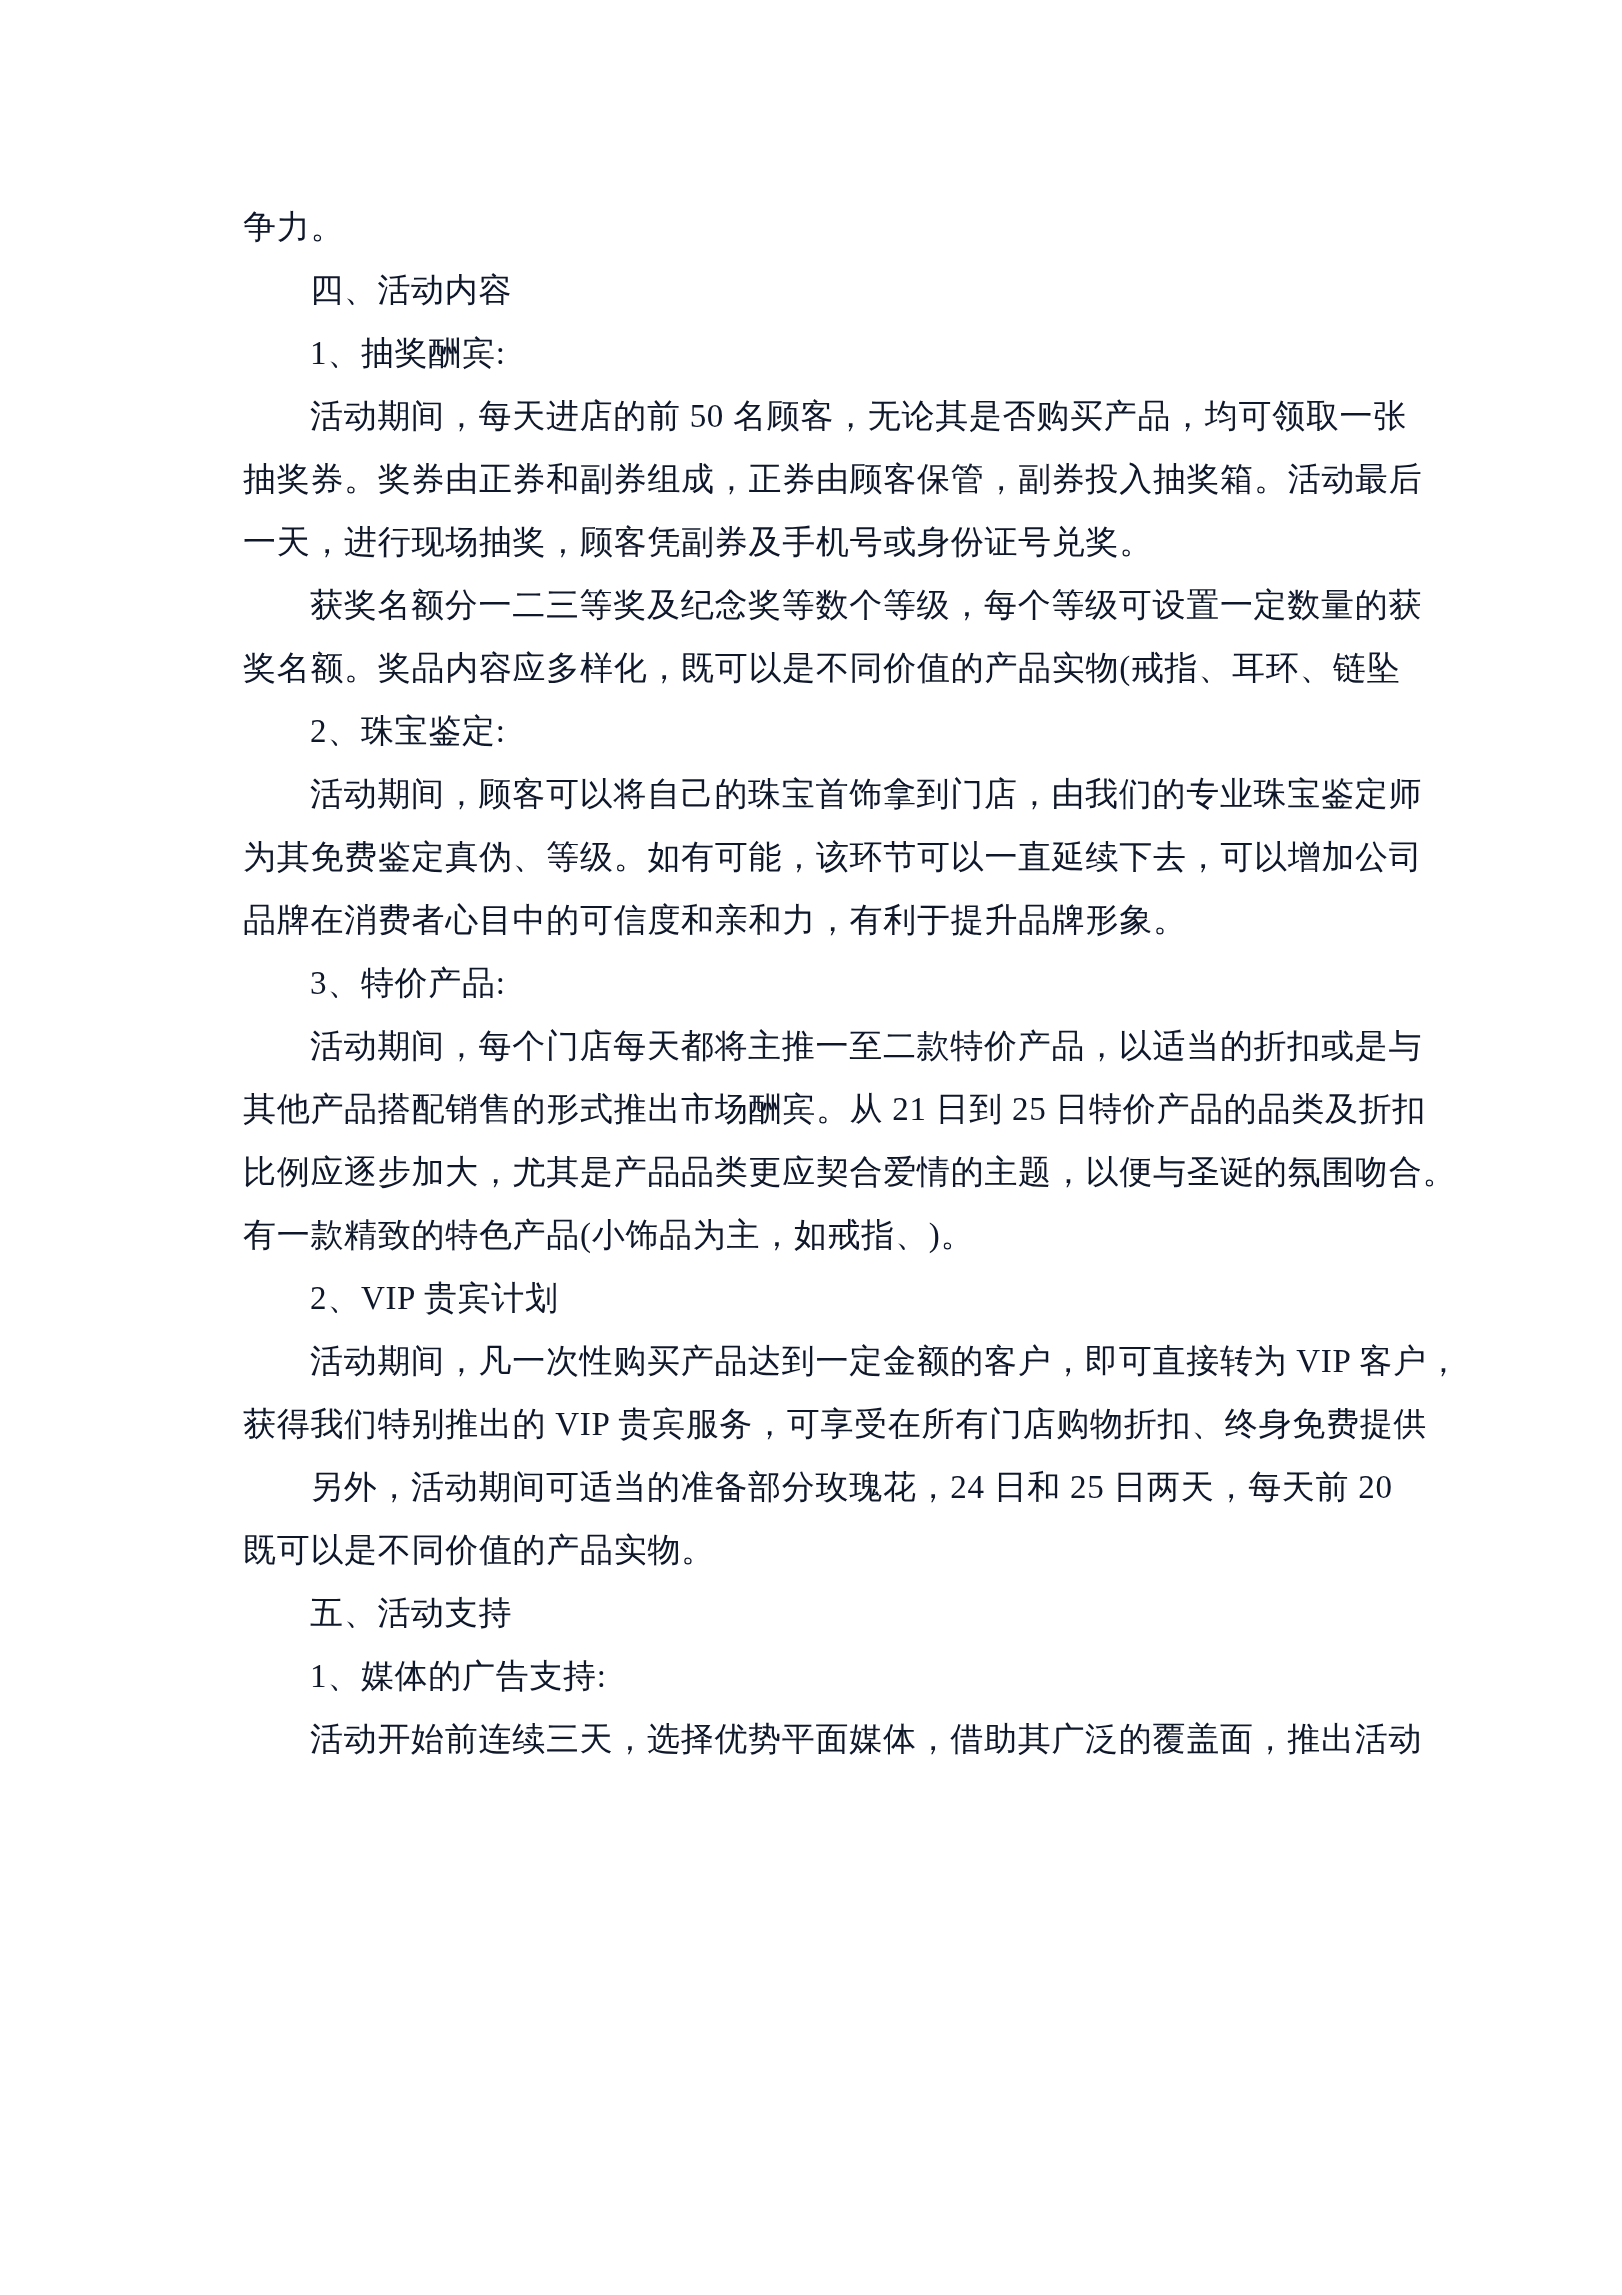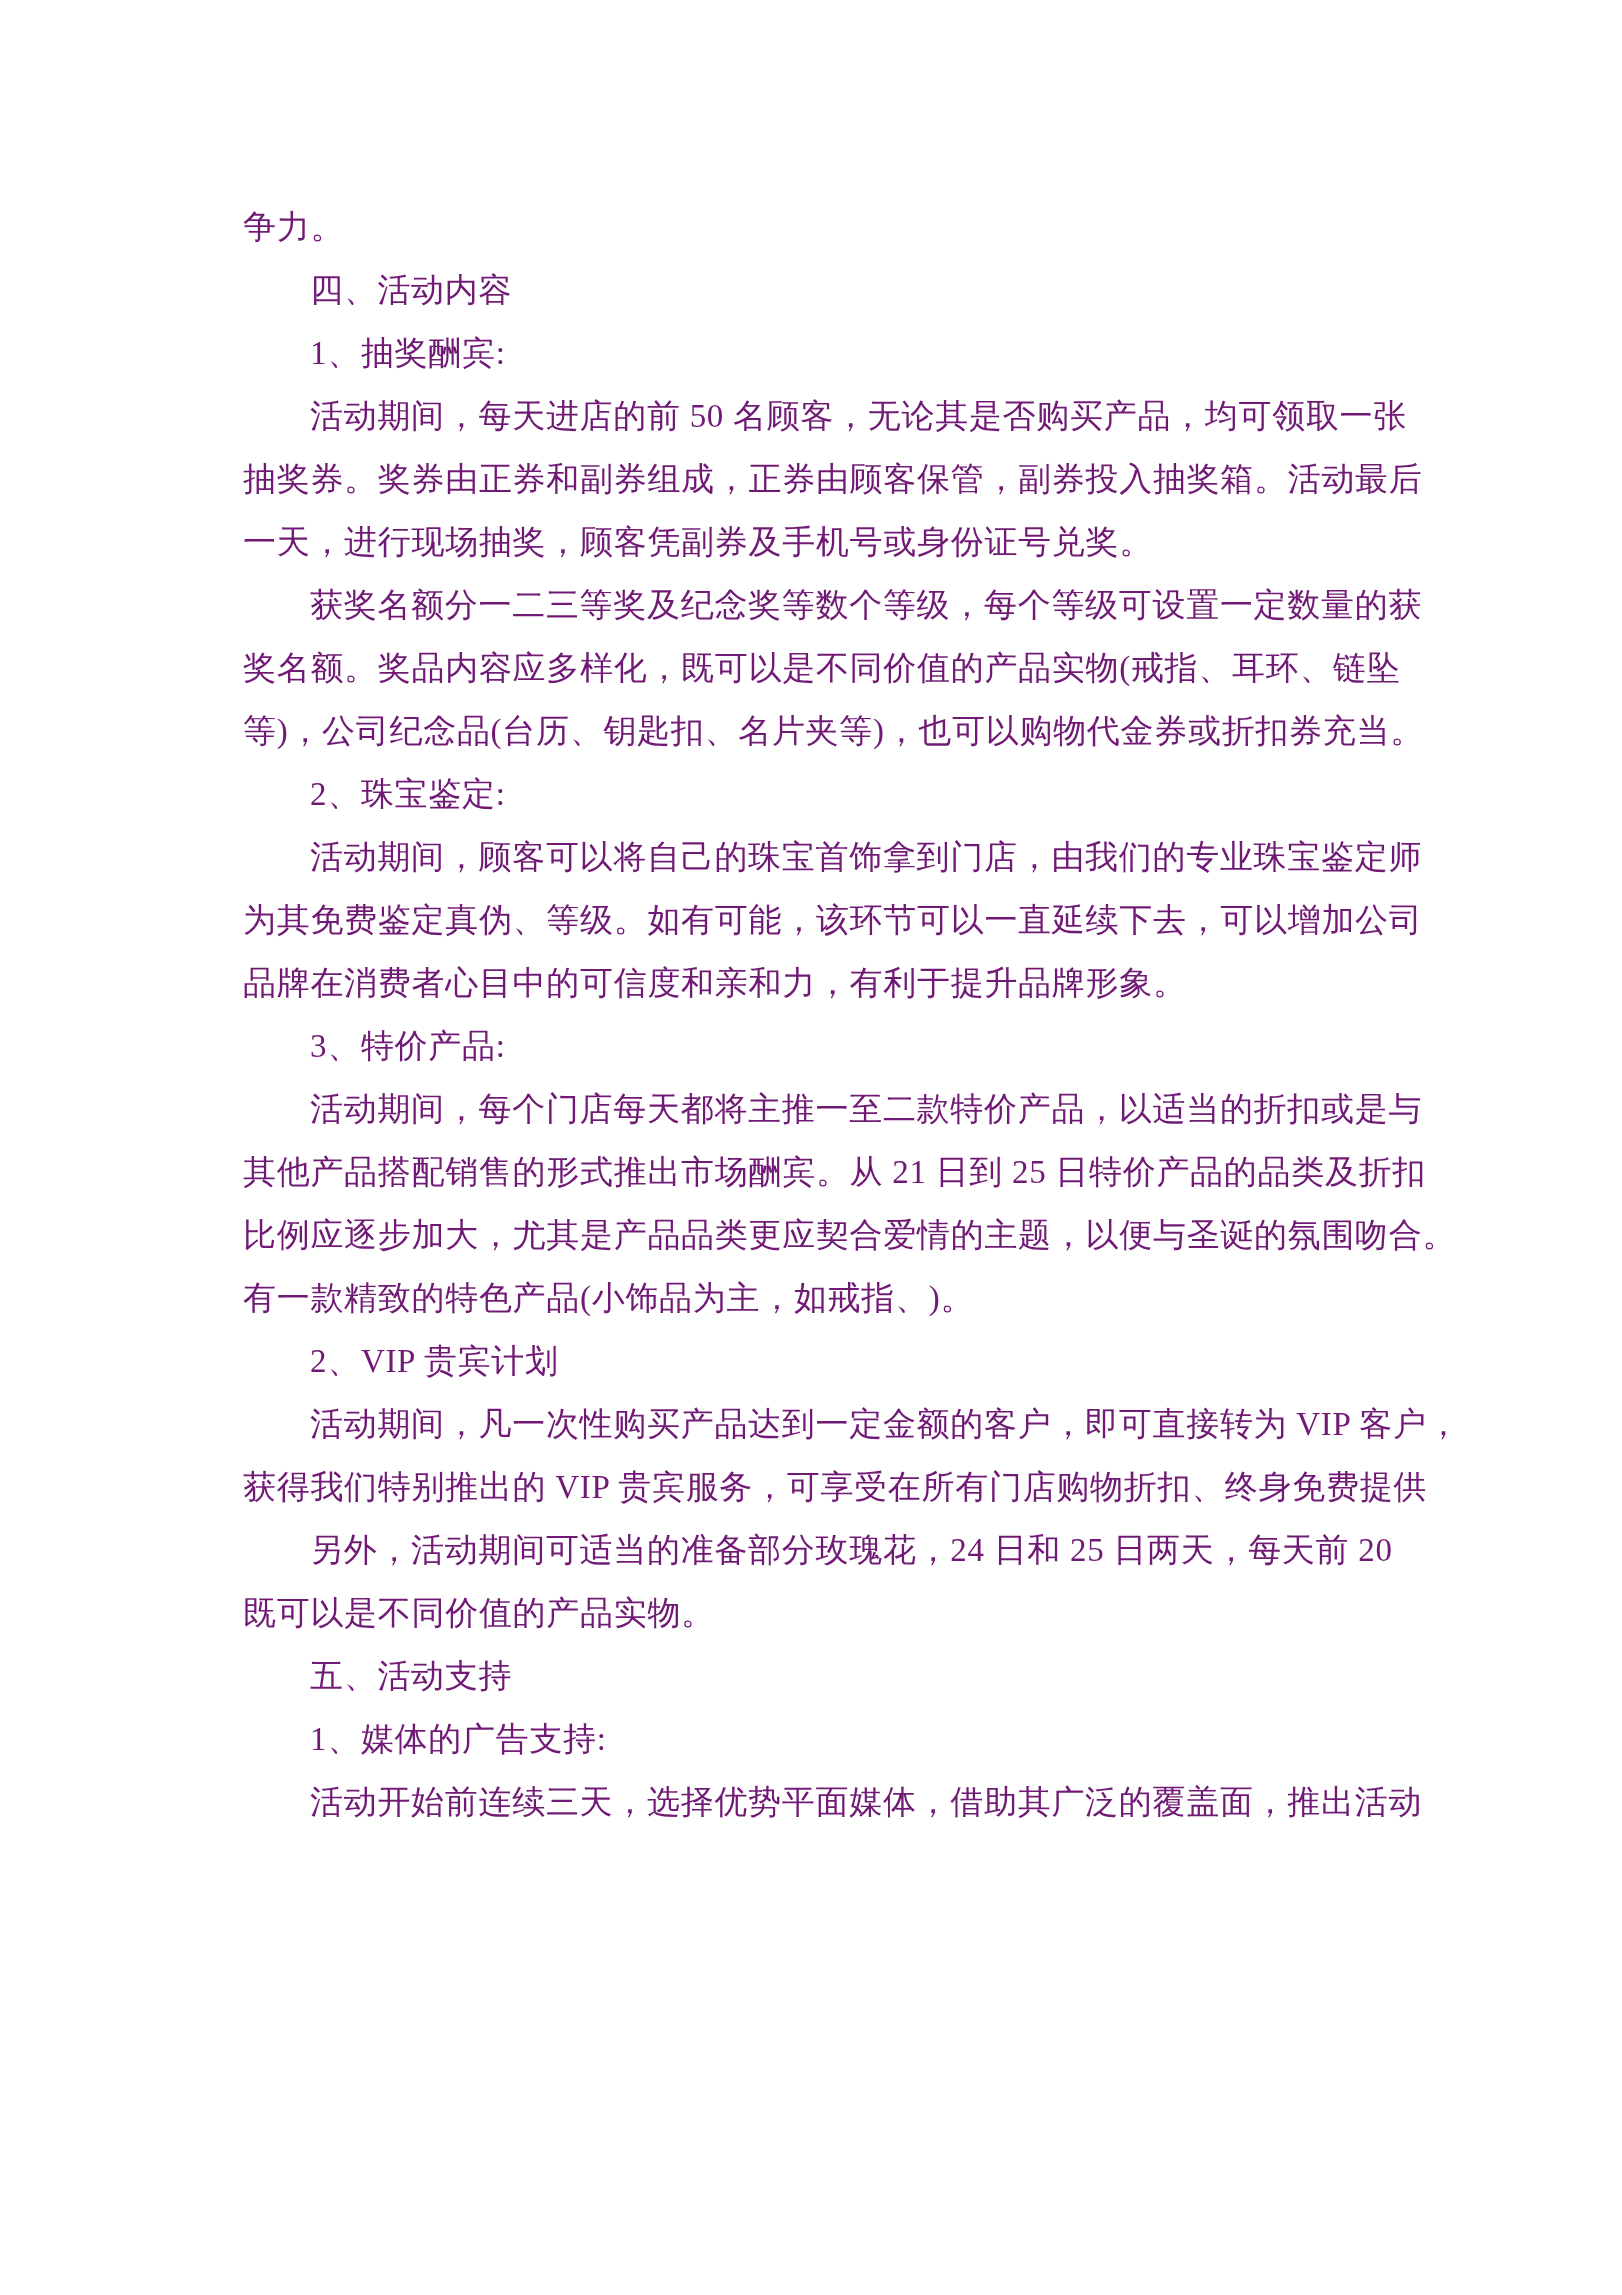--- a/index.html
+++ b/index.html
@@ -28,31 +28,30 @@
     white-space: nowrap;
     letter-spacing: 0.7px;
   }
   .line.indent {
     padding-left: 67px;
   }
 </style>
 </head>
 <body>
 
-<div class="page" style="background: rgb(255, 255, 255); color: #701a75;">
+<div class="page" style="background: rgb(255, 255, 255); color: #0f172a;">
   <div class="textbody">
       <div class="line">争力。</div>
       <div class="line indent">四、活动内容</div>
       <div class="line indent">1、抽奖酬宾:</div>
       <div class="line indent">活动期间，每天进店的前 50 名顾客，无论其是否购买产品，均可领取一张</div>
       <div class="line">抽奖券。奖券由正券和副券组成，正券由顾客保管，副券投入抽奖箱。活动最后</div>
       <div class="line">一天，进行现场抽奖，顾客凭副券及手机号或身份证号兑奖。</div>
       <div class="line indent">获奖名额分一二三等奖及纪念奖等数个等级，每个等级可设置一定数量的获</div>
       <div class="line">奖名额。奖品内容应多样化，既可以是不同价值的产品实物(戒指、耳环、链坠</div>
-      <div class="line">等)，公司纪念品(台历、钥匙扣、名片夹等)，也可以购物代金券或折扣券充当。</div>
       <div class="line indent">2、珠宝鉴定:</div>
       <div class="line indent">活动期间，顾客可以将自己的珠宝首饰拿到门店，由我们的专业珠宝鉴定师</div>
       <div class="line">为其免费鉴定真伪、等级。如有可能，该环节可以一直延续下去，可以增加公司</div>
       <div class="line">品牌在消费者心目中的可信度和亲和力，有利于提升品牌形象。</div>
       <div class="line indent">3、特价产品:</div>
       <div class="line indent">活动期间，每个门店每天都将主推一至二款特价产品，以适当的折扣或是与</div>
       <div class="line">其他产品搭配销售的形式推出市场酬宾。从 21 日到 25 日特价产品的品类及折扣</div>
       <div class="line">比例应逐步加大，尤其是产品品类更应契合爱情的主题，以便与圣诞的氛围吻合。</div>
       <div class="line">有一款精致的特色产品(小饰品为主，如戒指、)。</div>
       <div class="line indent">2、VIP 贵宾计划</div>

